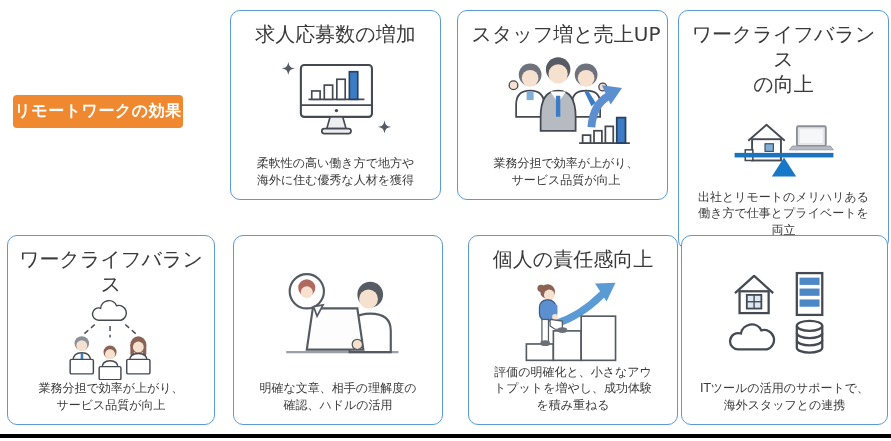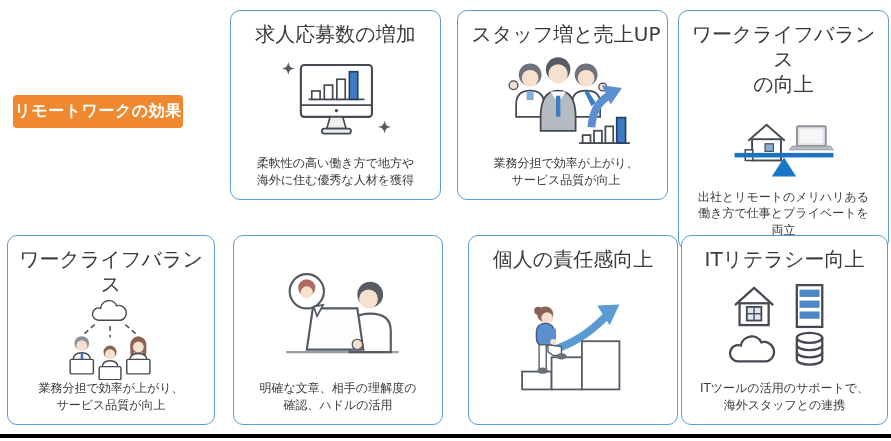--- a/index.html
+++ b/index.html
@@ -179,24 +179,26 @@
         <circle cx="46" cy="28" r="6.5" fill="#F6E0CE"></circle>
         <rect x="34" y="34" width="20" height="26" rx="9" fill="#5B8FD0" stroke="#3a5a80" stroke-width="1.5"></rect>
         <rect x="49" y="39" width="7" height="15" rx="3.5" fill="#5B8FD0"></rect>
         <circle cx="53" cy="55" r="3.5" fill="#F6E0CE"></circle>
         <rect x="37" y="58" width="8" height="28" fill="#fff" stroke="#555b63" stroke-width="1.5"></rect>
         <path d="M47,58 L62,60 L62,70 L53,70 L47,66 Z" fill="#fff" stroke="#555b63" stroke-width="1.5"></path>
         <ellipse cx="41" cy="87" rx="6" ry="3.5" fill="#6b7078"></ellipse>
         <ellipse cx="62" cy="71" rx="6" ry="3.5" fill="#6b7078"></ellipse>
       </svg>
     </div>
+    <div class="card-desc">評価の明確化と、小さなアウ
+トプットを増やし、成功体験
+を積み重ねる</div>
   </div>
 
   <div class="card" style="left:681px;top:235px;width:207px;height:190px;">
-    <div class="card-title">ITリテラシー向上</div>
     <div class="card-icon">
       <svg width="140" height="100" viewBox="0 0 150 110">
         <path d="M20,32 L41,13 L62,32" fill="none" stroke="#454a52" stroke-width="2.5" stroke-linejoin="round"></path>
         <rect x="25" y="30" width="32" height="24" fill="#fff" stroke="#454a52" stroke-width="2.5"></rect>
         <rect x="33" y="34" width="16" height="15" fill="#dbe7f3" stroke="#454a52" stroke-width="2"></rect>
         <line x1="41" y1="34" x2="41" y2="49" stroke="#454a52" stroke-width="1.5"></line>
         <line x1="33" y1="41.5" x2="49" y2="41.5" stroke="#454a52" stroke-width="1.5"></line>
         <rect x="88" y="10" width="28" height="46" fill="#fff" stroke="#454a52" stroke-width="2.5"></rect>
         <rect x="91" y="15" width="22" height="8" fill="#4E87C5"></rect>
         <rect x="91" y="27" width="22" height="8" fill="#4E87C5"></rect>

